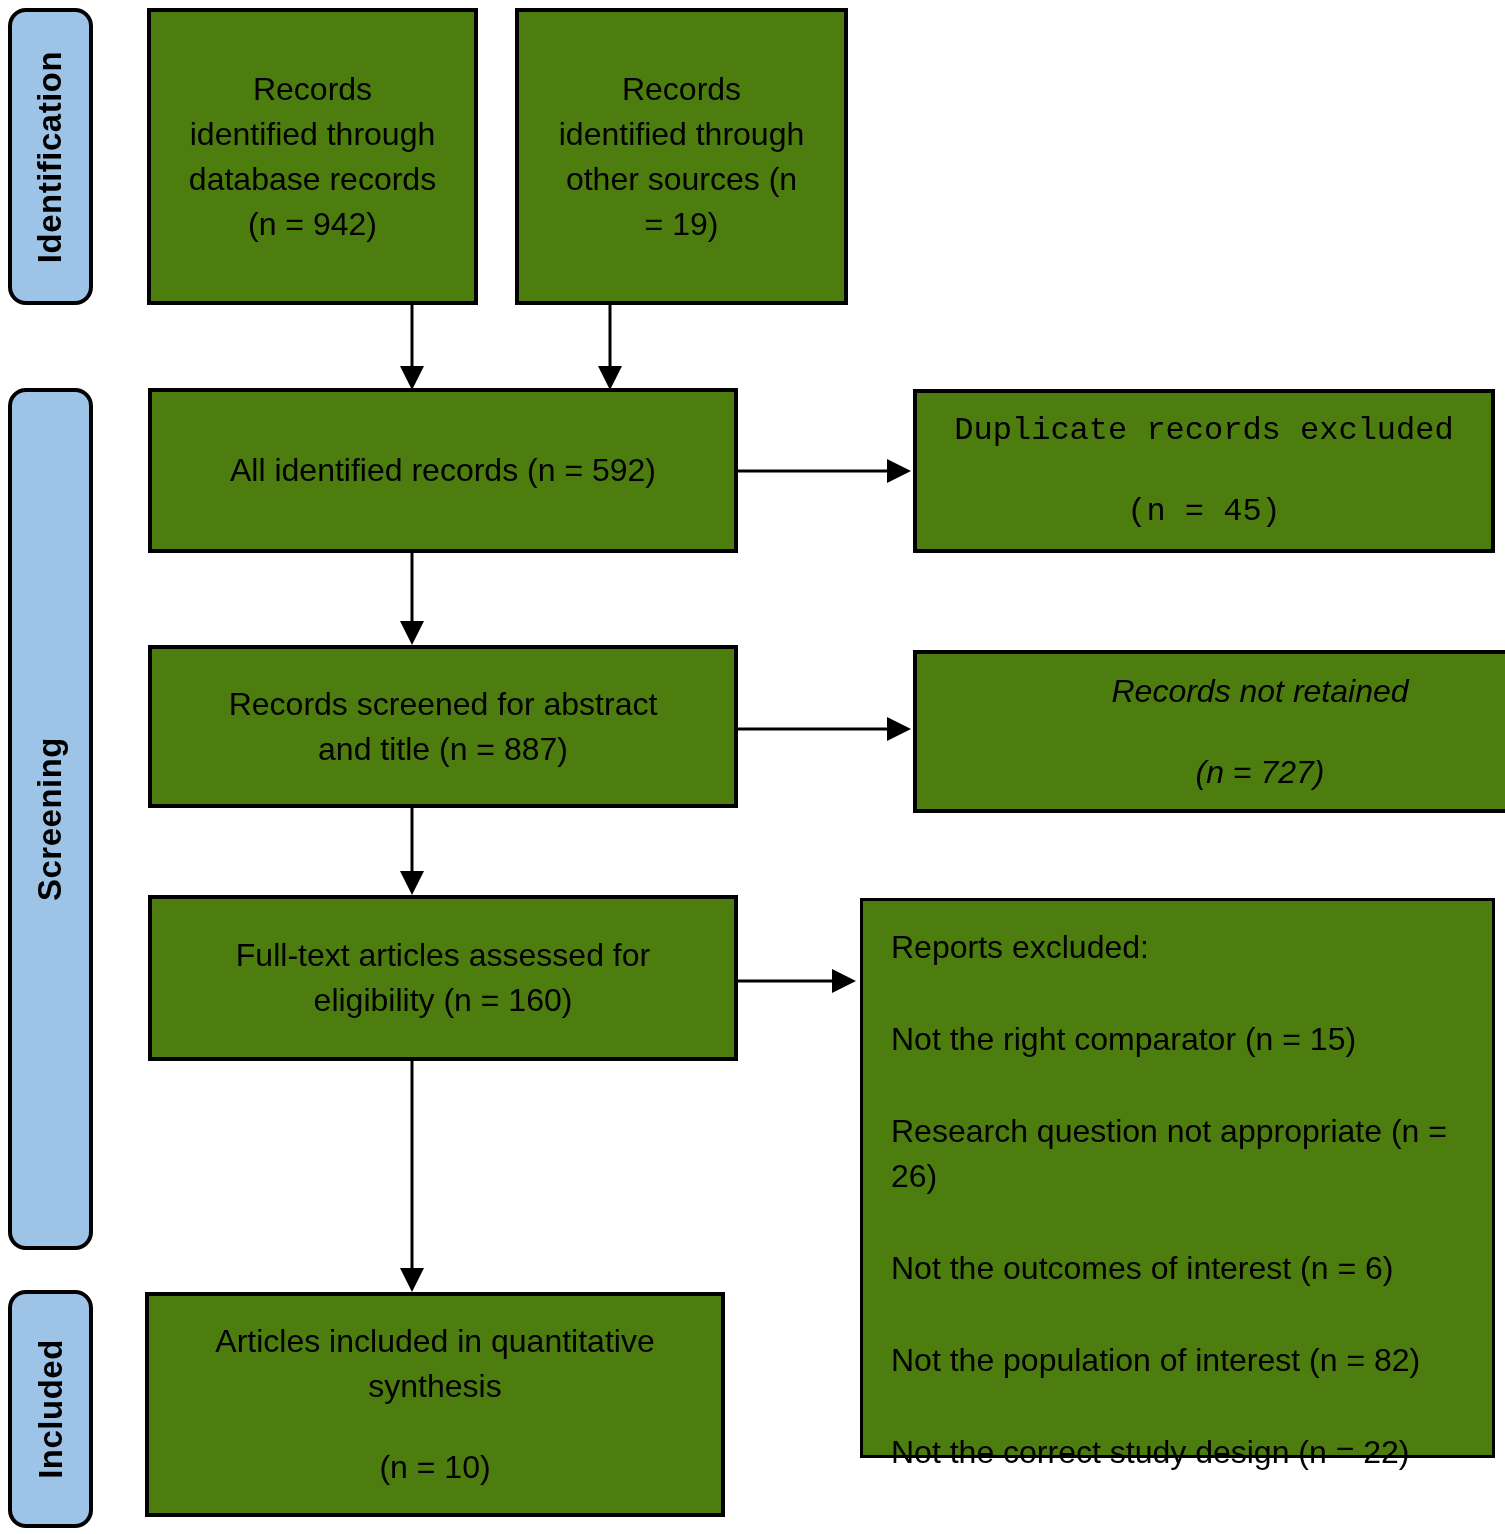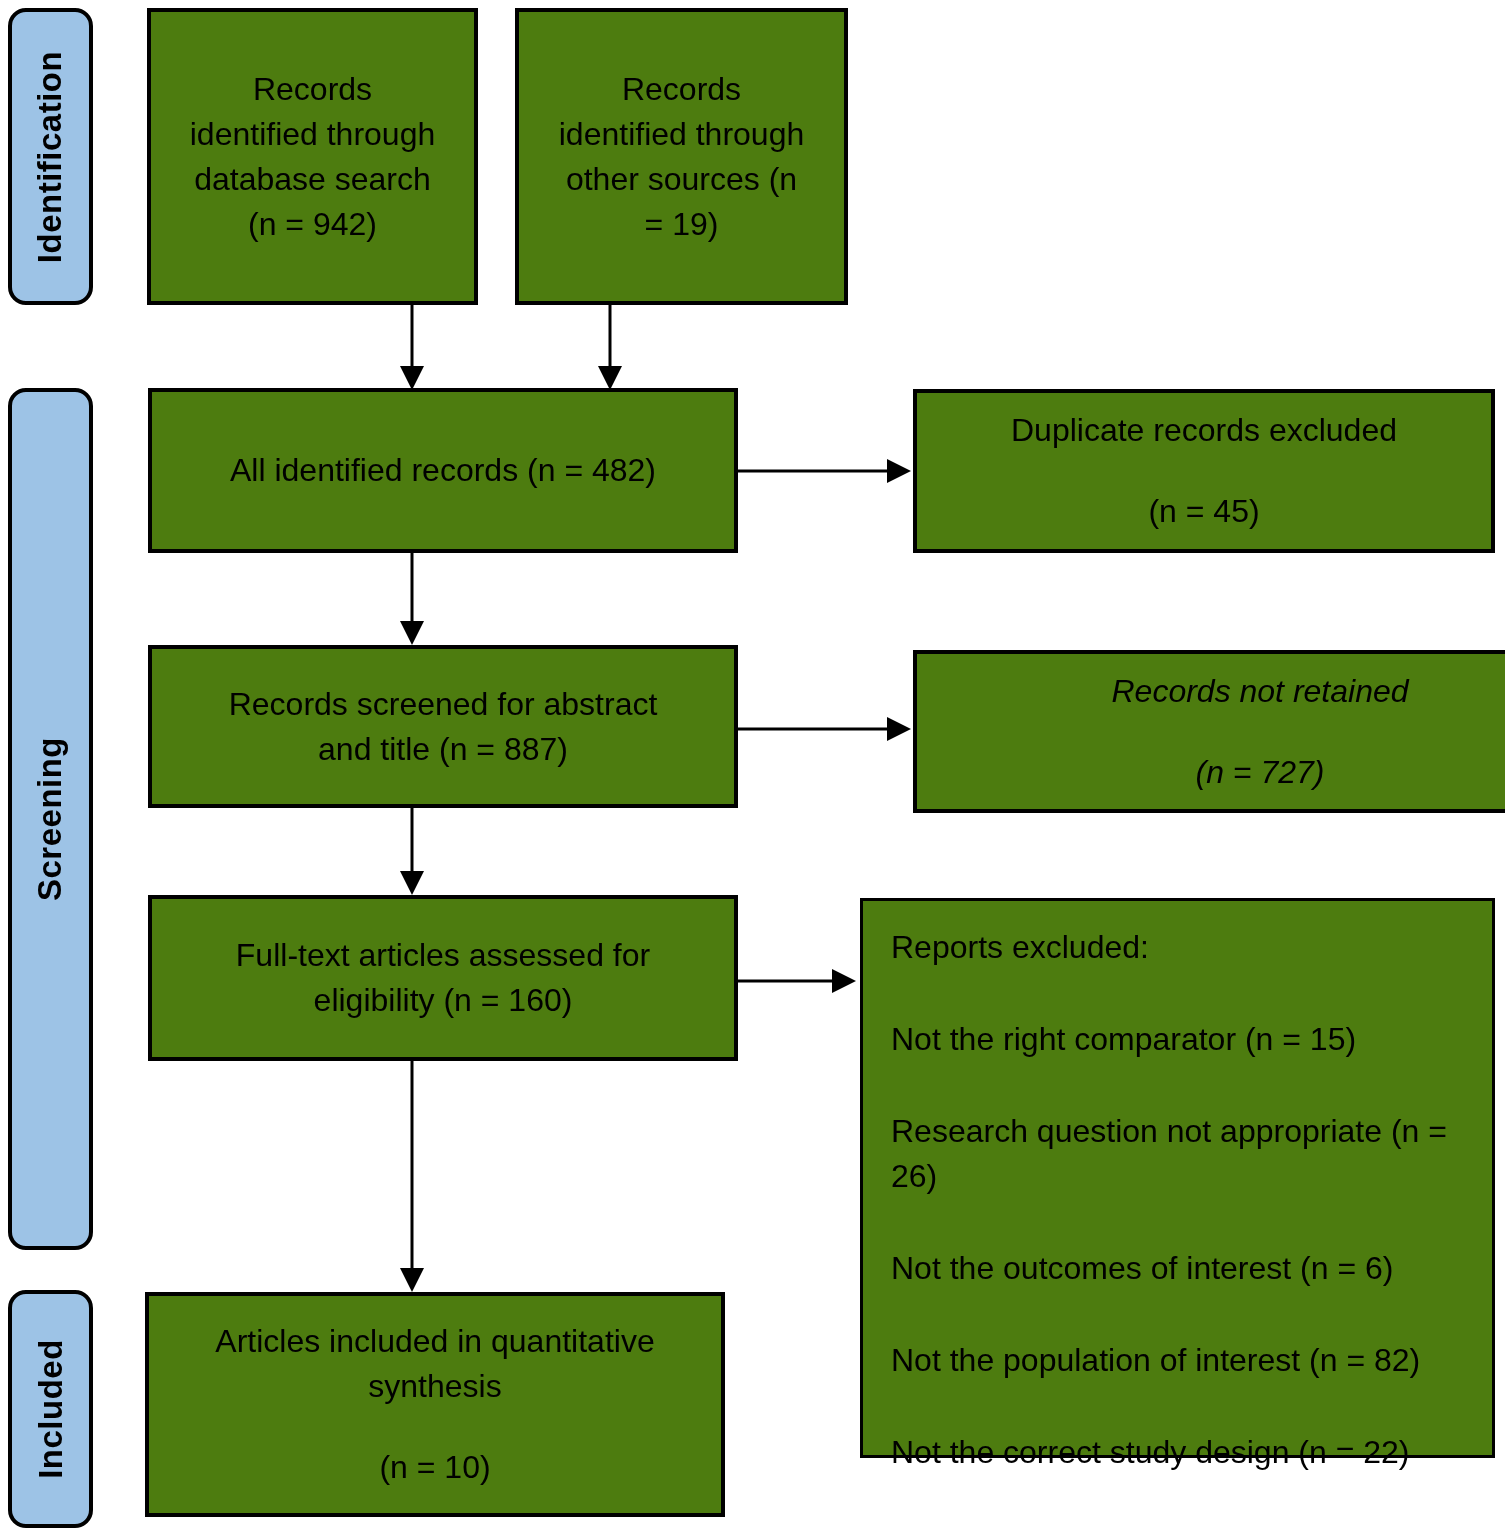--- a/index.html
+++ b/index.html
@@ -66,21 +66,21 @@
   .box.listbox .para { margin: 0; }
 
   
   #stage-identification { left: 8px;  top: 8px;    width: 85px;  height: 297px; }
   #stage-screening      { left: 8px;  top: 388px;  width: 85px;  height: 862px; }
   #stage-included       { left: 8px;  top: 1290px; width: 85px;  height: 238px; }
 
   #box-db-search        { left: 147px; top: 8px;    width: 331px; height: 297px; }
   #box-other-sources    { left: 515px; top: 8px;    width: 333px; height: 297px; }
   #box-all-records      { left: 148px; top: 388px;  width: 590px; height: 165px; }
-  #box-duplicates       { left: 913px; top: 389px;  width: 582px; height: 164px; }
+  #box-duplicates       { left: 913px; top: 389px;  width: 582px; height: 164px; font-family: Liberation Mono, monospace; }
   #box-screened         { left: 148px; top: 645px;  width: 590px; height: 163px; }
   #box-not-retained     { left: 913px; top: 650px;  width: 694px; height: 163px; font-style: italic; }
   #box-fulltext         { left: 148px; top: 895px;  width: 590px; height: 166px; }
   #box-reports-excluded { left: 860px; top: 898px;  width: 635px; height: 560px; }
   #box-included         { left: 145px; top: 1292px; width: 580px; height: 225px; }
 
   #arrows {
     position: absolute;
     left: 0; top: 0;
     width: 1505px;
@@ -99,33 +99,33 @@
   <div class="stage" id="stage-screening">
     <span class="vtext">Screening</span>
   </div>
   <div class="stage" id="stage-included">
     <span class="vtext">Included</span>
   </div>
 
   <div class="box" id="box-db-search">
     <span class="line">Records</span>
     <span class="line">identified through</span>
-    <span class="line">database search</span>
+    <span class="line">database records</span>
     <span class="line">(n = 942)</span>
   </div>
 
   <div class="box" id="box-other-sources">
     <span class="line">Records</span>
     <span class="line">identified through</span>
     <span class="line">other sources (n</span>
     <span class="line">= 19)</span>
   </div>
 
   <div class="box" id="box-all-records">
-    <span class="line">All identified records (n = 482)</span>
+    <span class="line">All identified records (n = 592)</span>
   </div>
 
   <div class="box" id="box-duplicates">
     <span class="line">Duplicate records excluded</span>
     <span class="line gap-top">(n = 45)</span>
   </div>
 
   <div class="box" id="box-screened">
     <span class="line">Records screened for abstract</span>
     <span class="line">and title (n = 887)</span>

